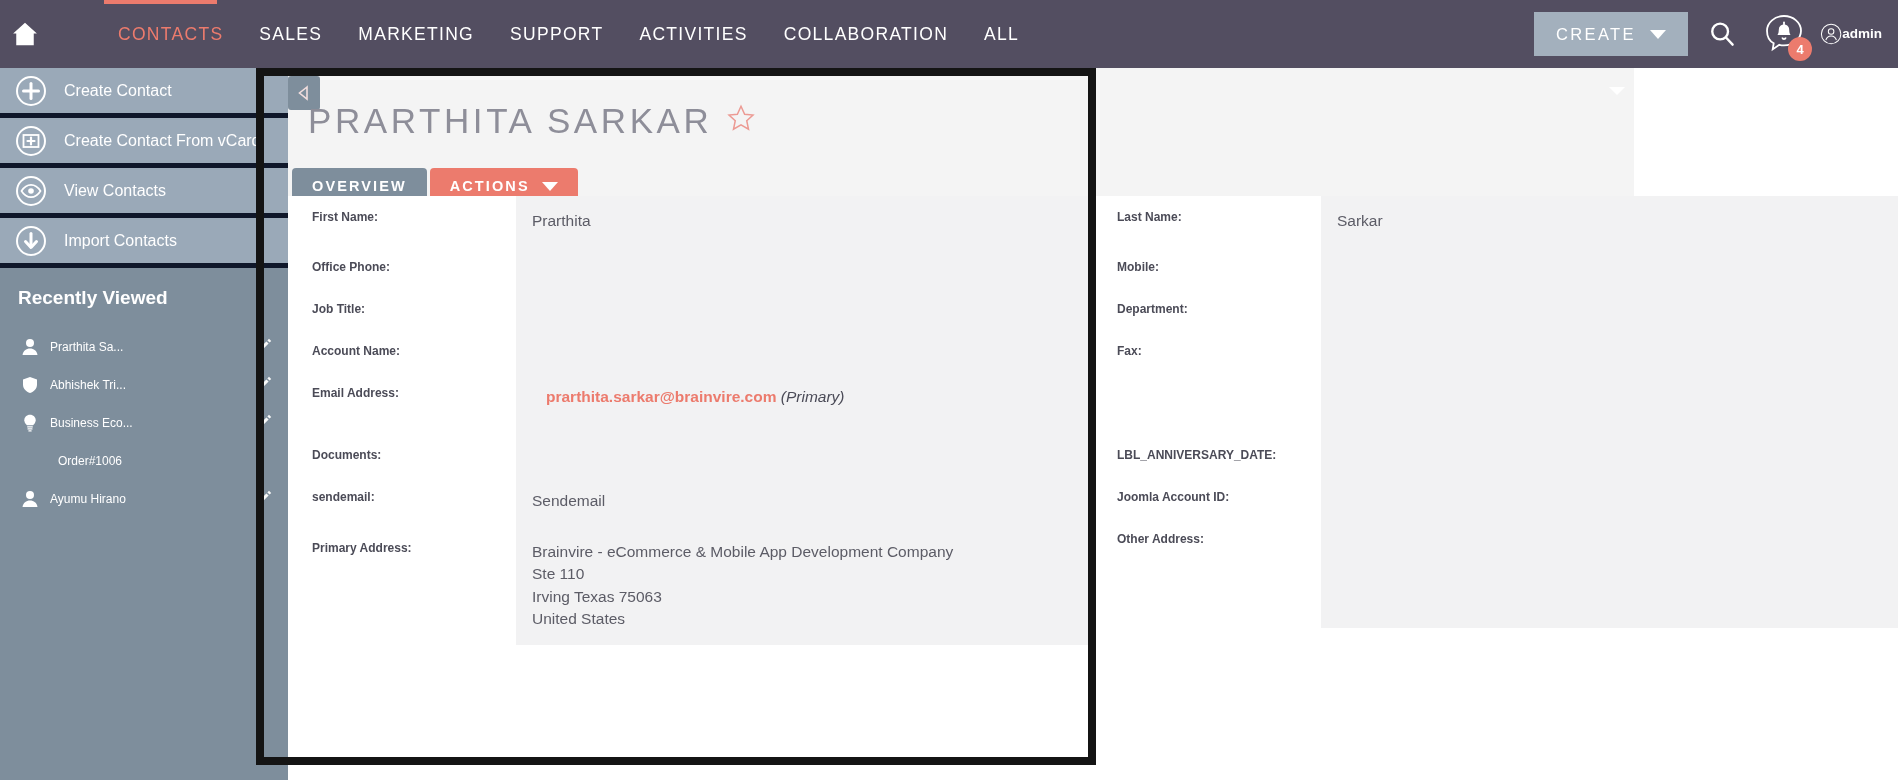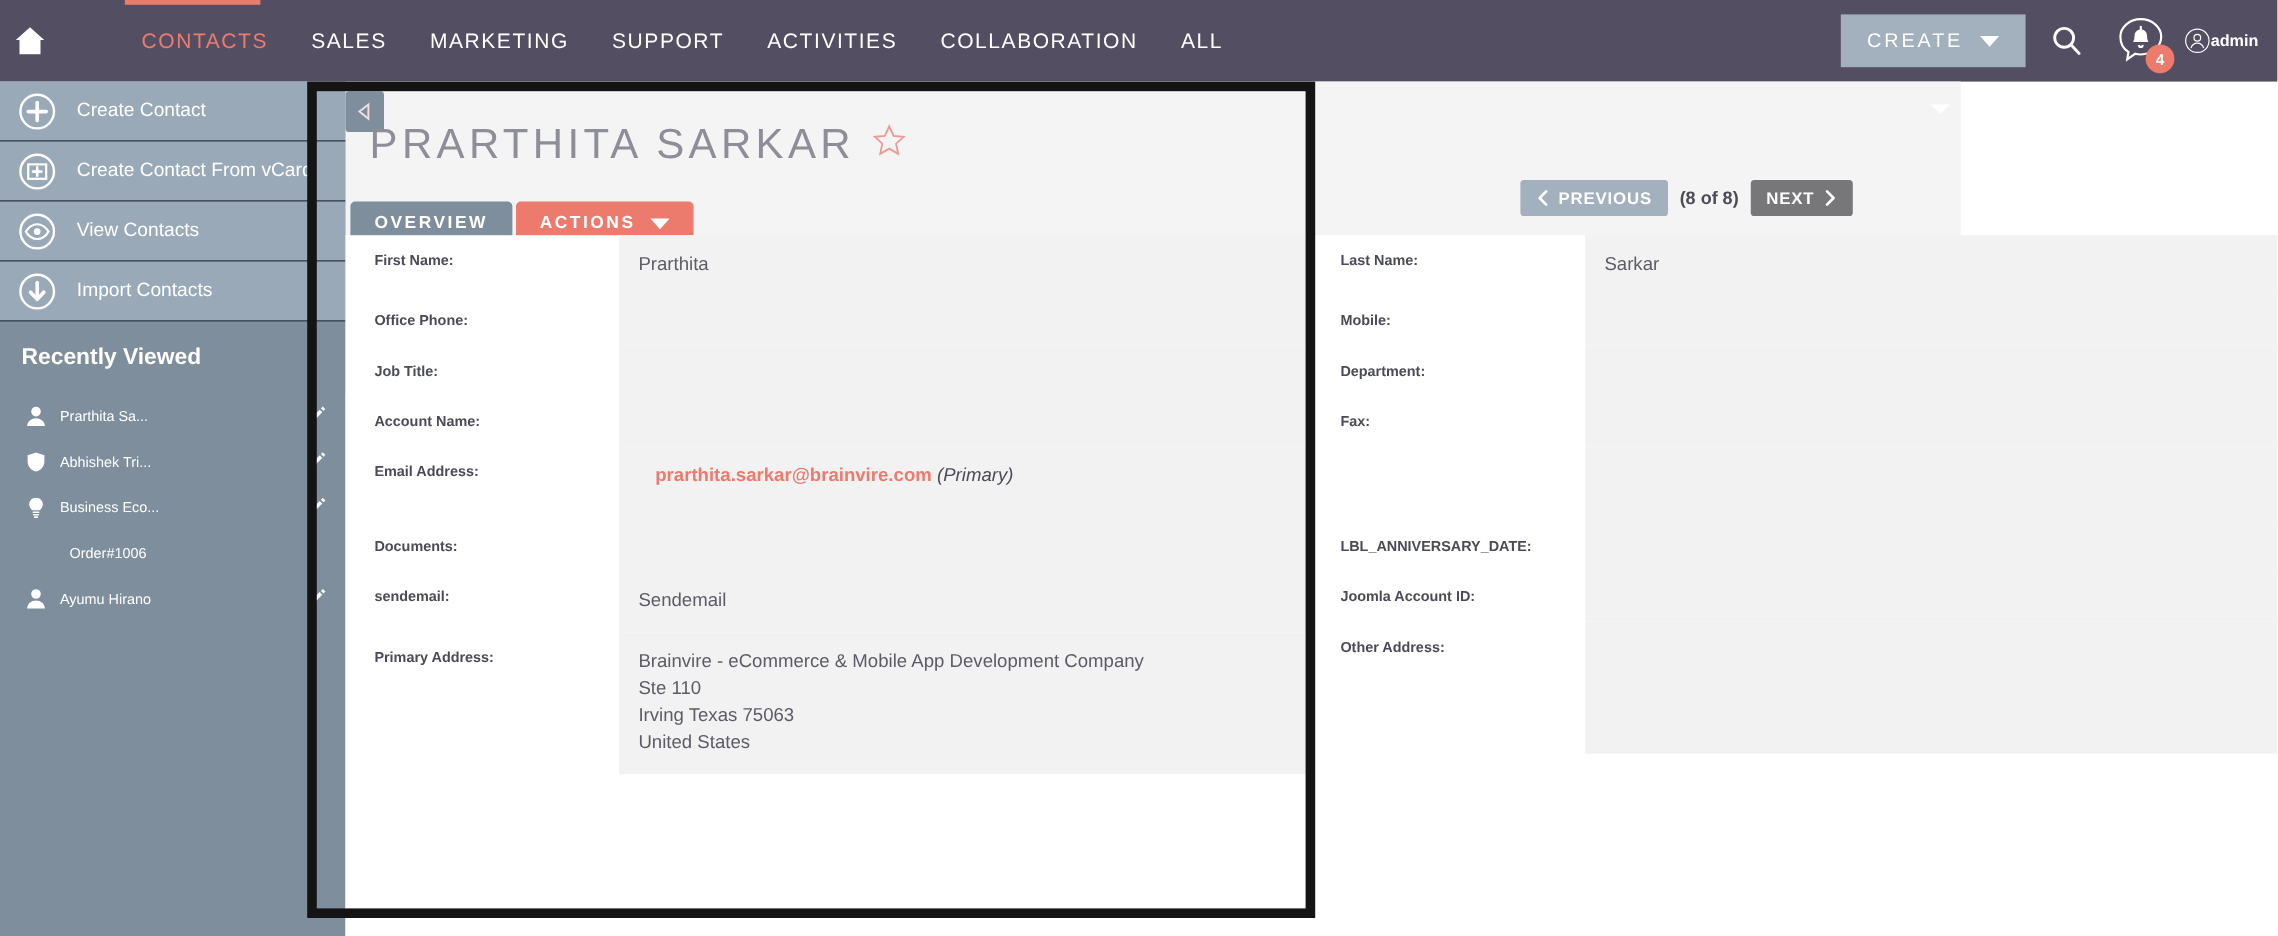--- a/index.html
+++ b/index.html
@@ -86,21 +86,21 @@
   .sidebar {
     position: absolute; top: 68px; left: 0;
     width: 288px; height: 712px;
     background: #7e8e9c;
   }
   .side-action {
     height: 50px;
     display: flex; align-items: center;
     padding-left: 12px;
     background: #9aa9b8;
-    border-bottom: 1px solid #0f172a;
+    border-bottom: 5px solid #0f172a;
     color: #ffffff;
     font-size: 16px;
     cursor: pointer;
     white-space: nowrap;
     overflow: hidden;
   }
   .side-action .sa-icon { width: 38px; height: 38px; margin-right: 14px; flex: 0 0 38px;
                           display:flex; align-items:center; justify-content:center;}
   .rv-header {
     height: 60px; display: flex; align-items: center;
@@ -422,35 +422,20 @@
     <div class="tabs" style="left:4px;margin-top:14px;">
       <div class="tab overview">
         <span>OVERVIEW</span>
       </div>
       <div class="tab actions">
         <span>ACTIONS</span>
         <span class="caret-down"></span>
       </div>
     </div>
 
-    <div class="pager">
-      <div class="pg-btn pg-prev">
-        <svg width="12" height="14" viewBox="0 0 12 14" fill="none" stroke="#ffffff" stroke-width="2.2">
-          <path d="M8.5 1.5 L3 7 L8.5 12.5" stroke-linecap="round" stroke-linejoin="round"></path>
-        </svg>
-        <span>PREVIOUS</span>
-      </div>
-      <span class="pg-count">(8 of 8)</span>
-      <div class="pg-btn pg-next">
-        <span>NEXT</span>
-        <svg width="12" height="14" viewBox="0 0 12 14" fill="none" stroke="#ffffff" stroke-width="2.2">
-          <path d="M3.5 1.5 L9 7 L3.5 12.5" stroke-linecap="round" stroke-linejoin="round"></path>
-        </svg>
-      </div>
-    </div>
 
     <div class="detail">
 
       <div class="col">
 
         <div class="fieldrow">
           <div class="f-label">First Name:</div>
           <div class="f-value">Prarthita</div>
         </div>
 

